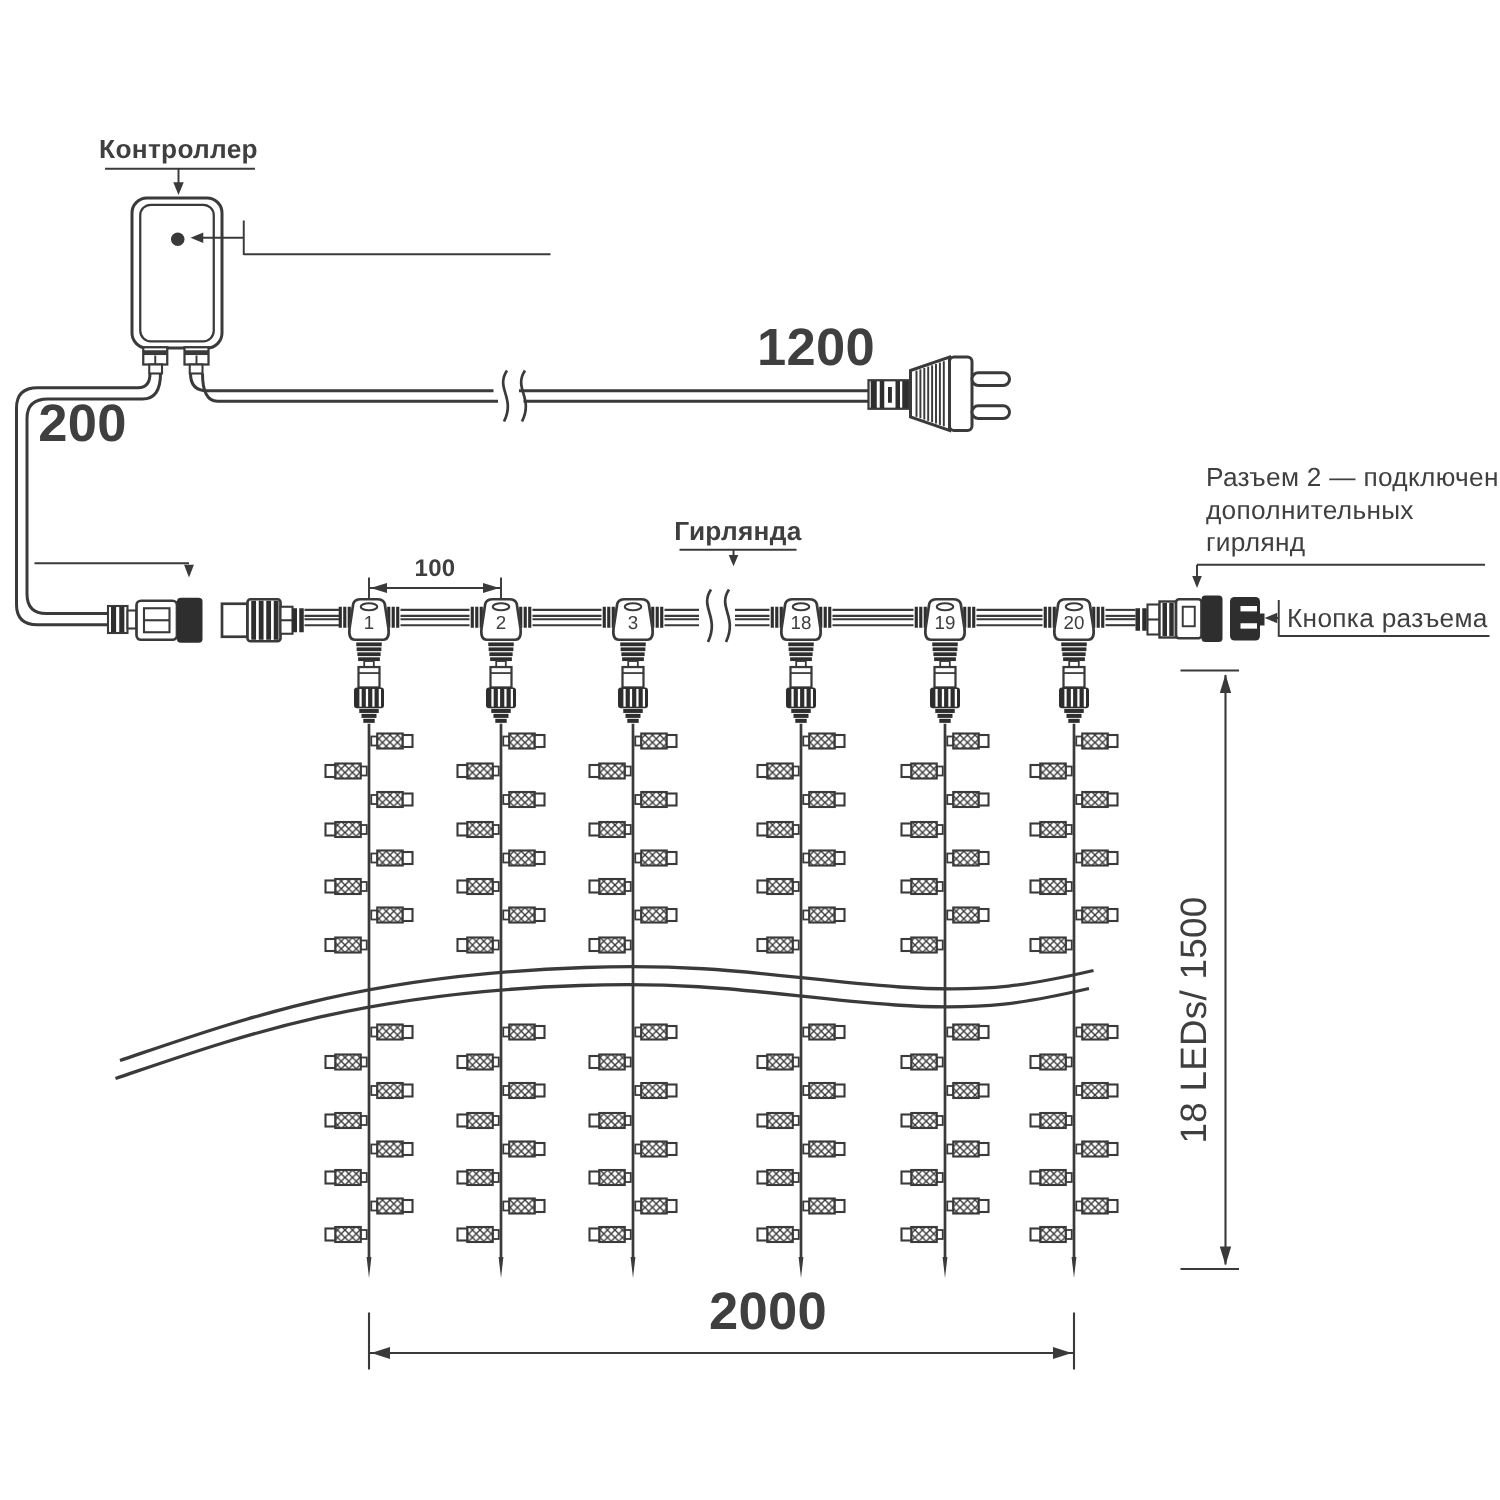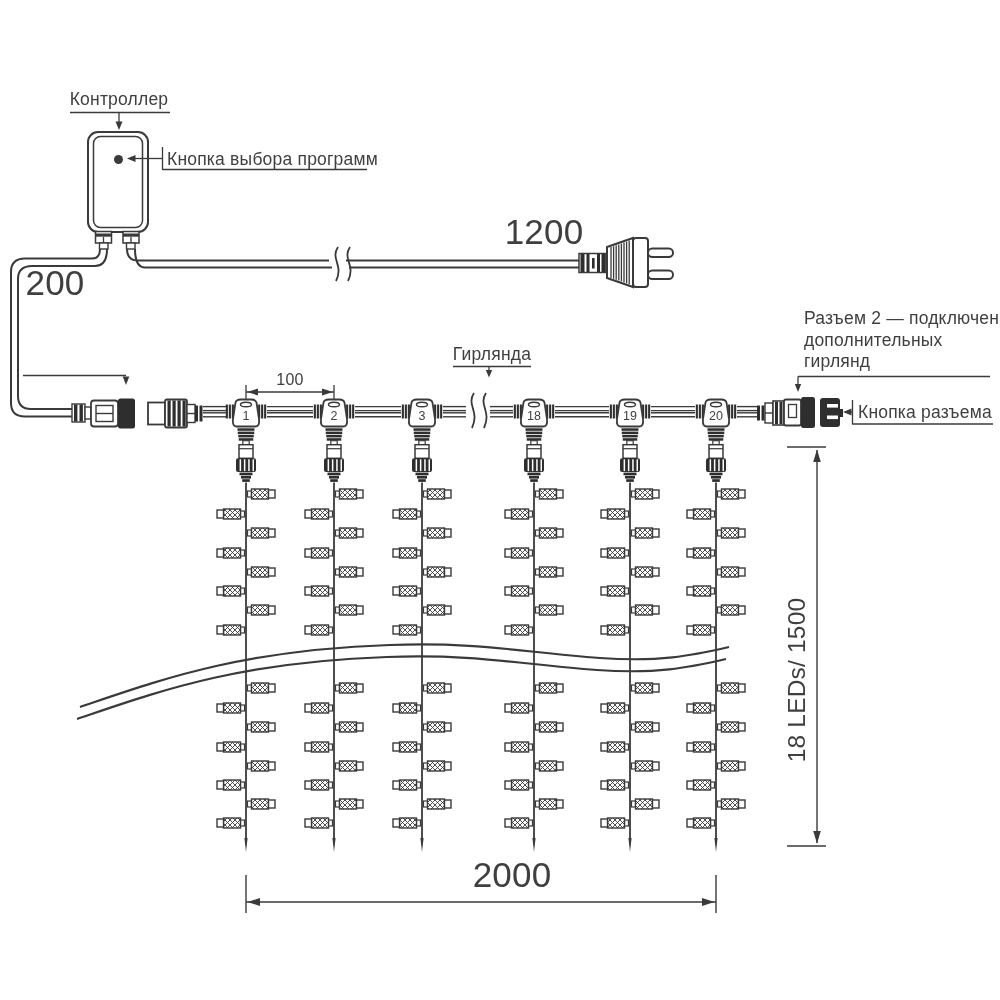--- a/index.html
+++ b/index.html
@@ -3,21 +3,21 @@
 <meta charset="utf-8">
 <style>
   html,body{margin:0;padding:0;background:#ffffff;}
   .canvas{position:relative;width:1000px;height:1000px;background:#ffffff;overflow:hidden;
           font-family:"Liberation Sans",sans-serif;}
   svg{position:absolute;left:0;top:0;}
   .lbl{position:absolute;color:#3f3f3f;letter-spacing:.2px;white-space:nowrap;line-height:21.5px;}
   .f-label{font-size:17.5px;}
   .f-num{font-size:35px;}
   .f-dim{font-size:16px;}
-  .center{transform:translateX(-50%);}
+  .center{transform:translateX(-50%);font-weight:bold;}
   .rot{transform:translate(-50%,-50%) rotate(-90deg);font-size:24.5px;}
 </style>
 </head>
 <body>
 
 <div class="canvas">
 
 <svg width="1000" height="1000" viewBox="0 0 1000 1000">
   <defs>
     <pattern id="xh" width="5" height="5" patternUnits="userSpaceOnUse">
@@ -973,21 +973,20 @@
     <line x1="787" y1="447" x2="826" y2="447"></line>
     <line x1="787" y1="846" x2="826" y2="846"></line>
     <line x1="817" y1="450" x2="817" y2="843"></line>
     <polygon points="817,449.5 813.2,462 820.8,462" stroke="none"></polygon>
     <polygon points="817,843.5 813.2,831 820.8,831" stroke="none"></polygon>
   </g>
 </svg>
 
 <div class="lbl f-label center" style="left:119px;top:89px;">Контроллер</div>
 
-<div class="lbl f-label" style="left:167px;top:149px;">Кнопка выбора программ</div>
 
 <div class="lbl f-num center" style="left:55px;top:272px;">200</div>
 
 <div class="lbl f-num center" style="left:544px;top:221px;">1200</div>
 
 
 <div class="lbl f-dim center" style="left:290px;top:369px;">100</div>
 
 <div class="lbl f-label center" style="left:492px;top:344px;">Гирлянда</div>
 

